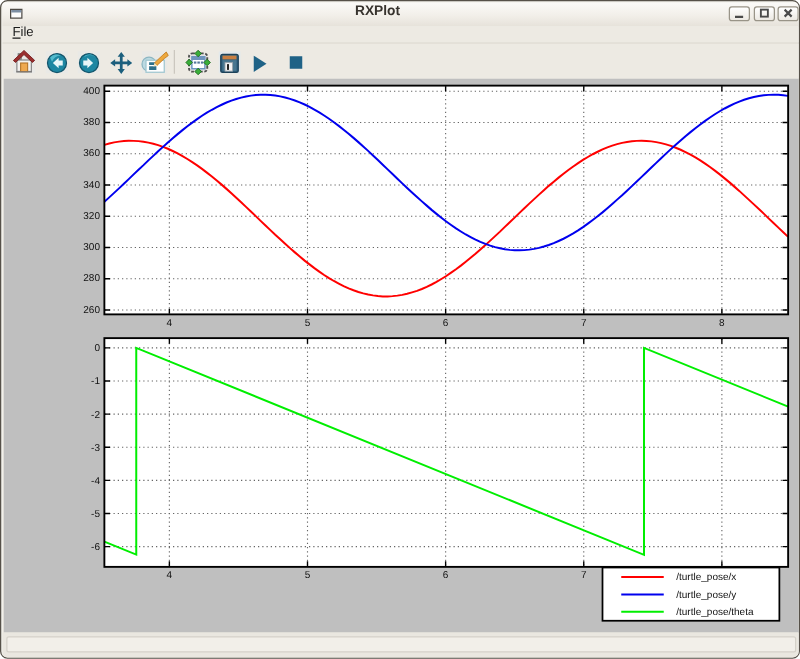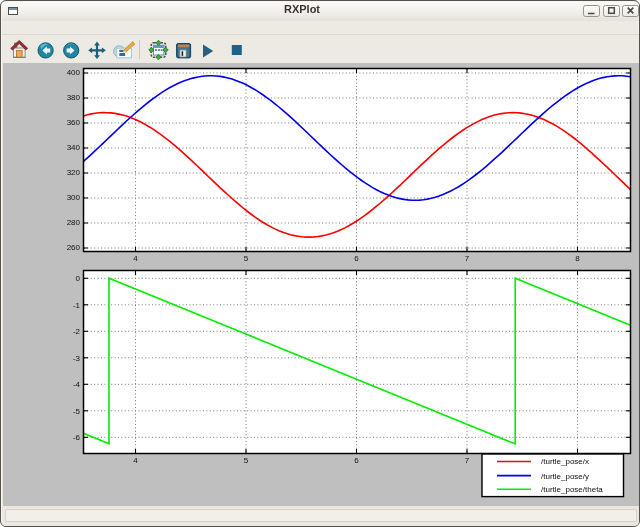--- a/index.html
+++ b/index.html
@@ -42,20 +42,23 @@
       <svg width="15" height="10" style="position:absolute;left:0;top:0;">
           <rect x="4.7" y="1.7" width="5.6" height="5.6" fill="none" stroke="#4a4a4a" stroke-width="1.5"></rect>
         </svg>
     </div>
     <div class="wbtn" style="left:620px;">
       <svg width="15" height="10" style="position:absolute;left:0;top:0;">
           <path d="M4.7 1.7 L10.3 7.3 M10.3 1.7 L4.7 7.3" stroke="#4a4a4a" stroke-width="1.7"></path>
         </svg>
     </div>
   </div>
+  <div class="menubar">
+      <div class="file"><u>F</u>ile</div>
+    </div>
   <div class="mbsep"></div>
   <div class="toolbar">
     <svg width="638" height="28" style="position:absolute;left:0;top:0;">
 
       <g fill="#e9e9e6">
         <rect x="8.6" y="6" width="17.6" height="17.6"></rect>
         <rect x="34.6" y="6" width="17.8" height="17.6"></rect>
         <rect x="60.2" y="6" width="17.8" height="17.6"></rect>
         <rect x="111.5" y="6" width="20" height="17.6"></rect>
         <rect x="173" y="6.2" width="17.4" height="17.4" fill="#e3e9ec"></rect>

